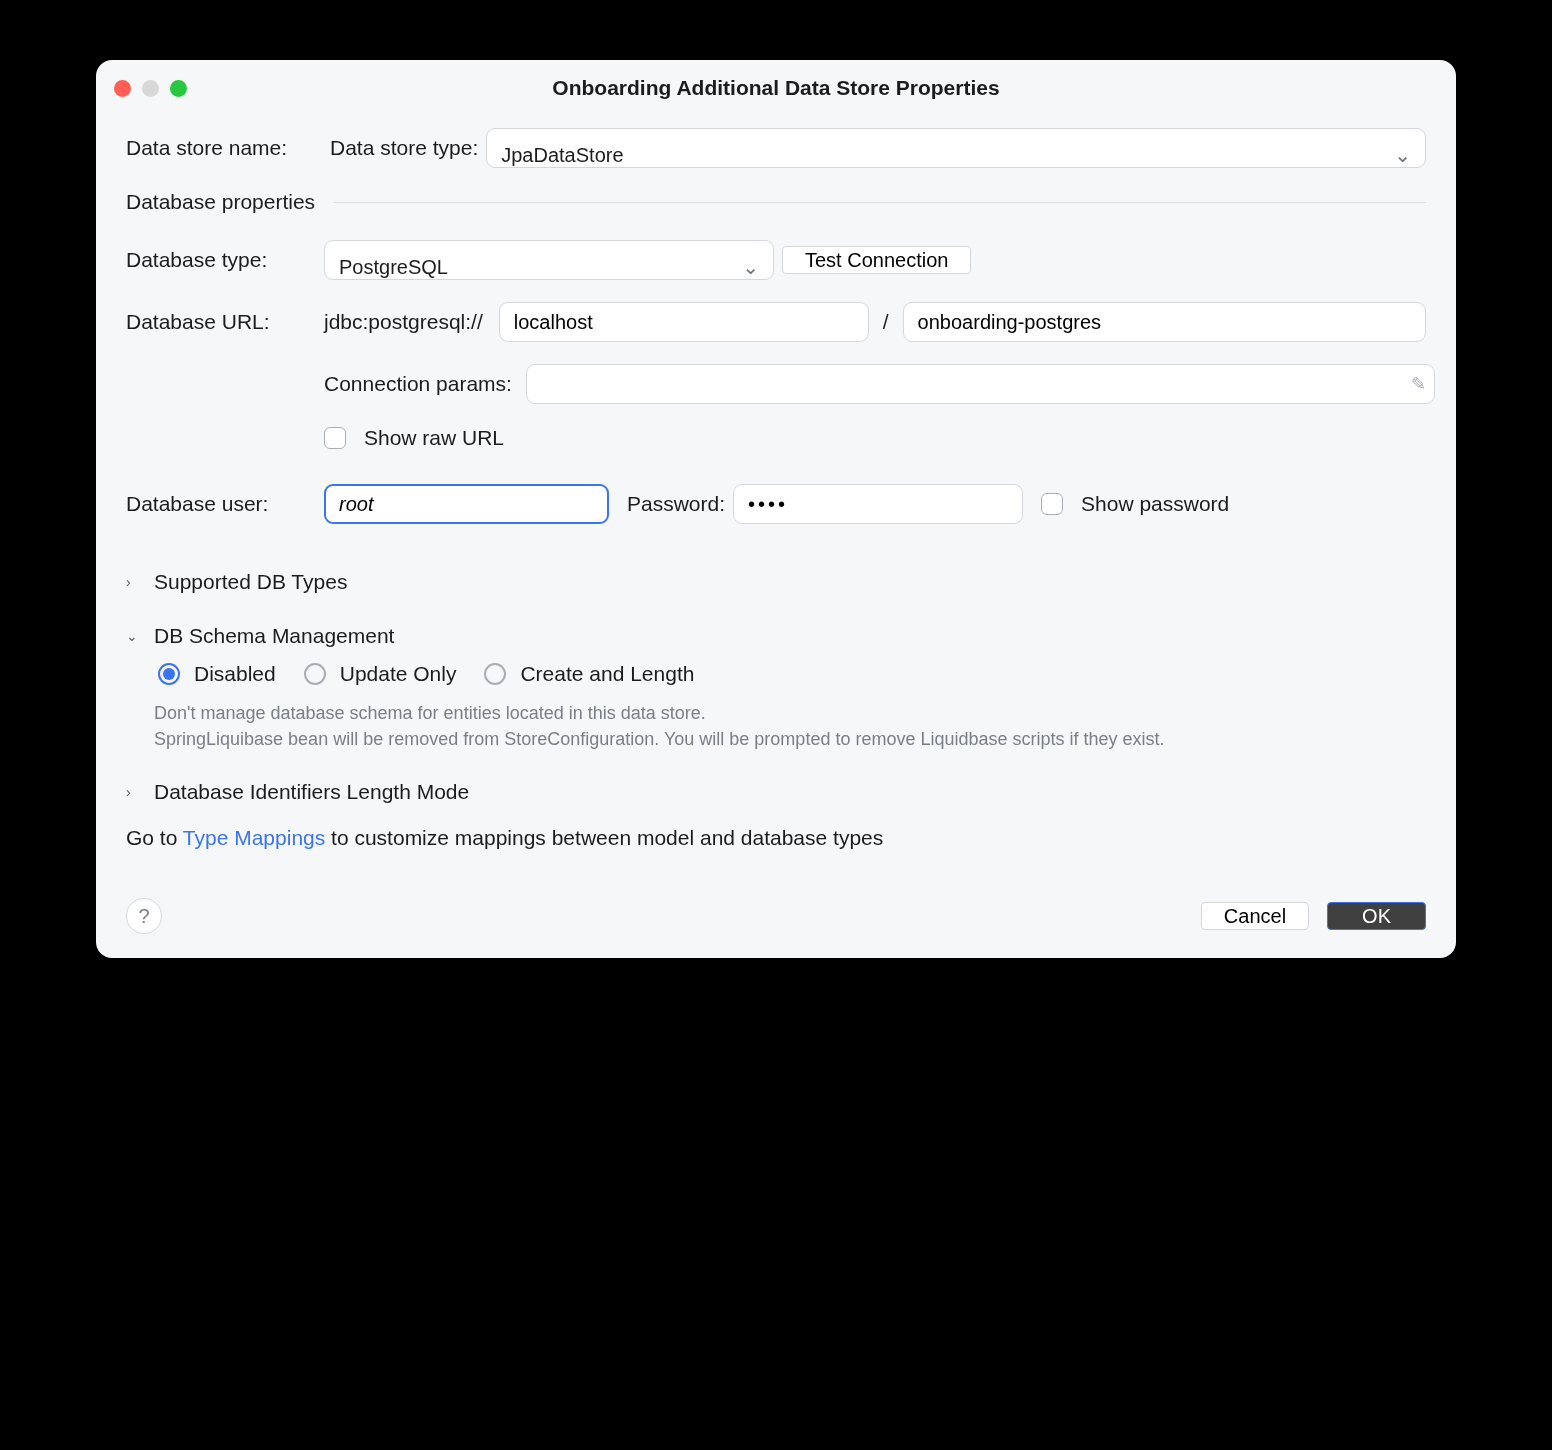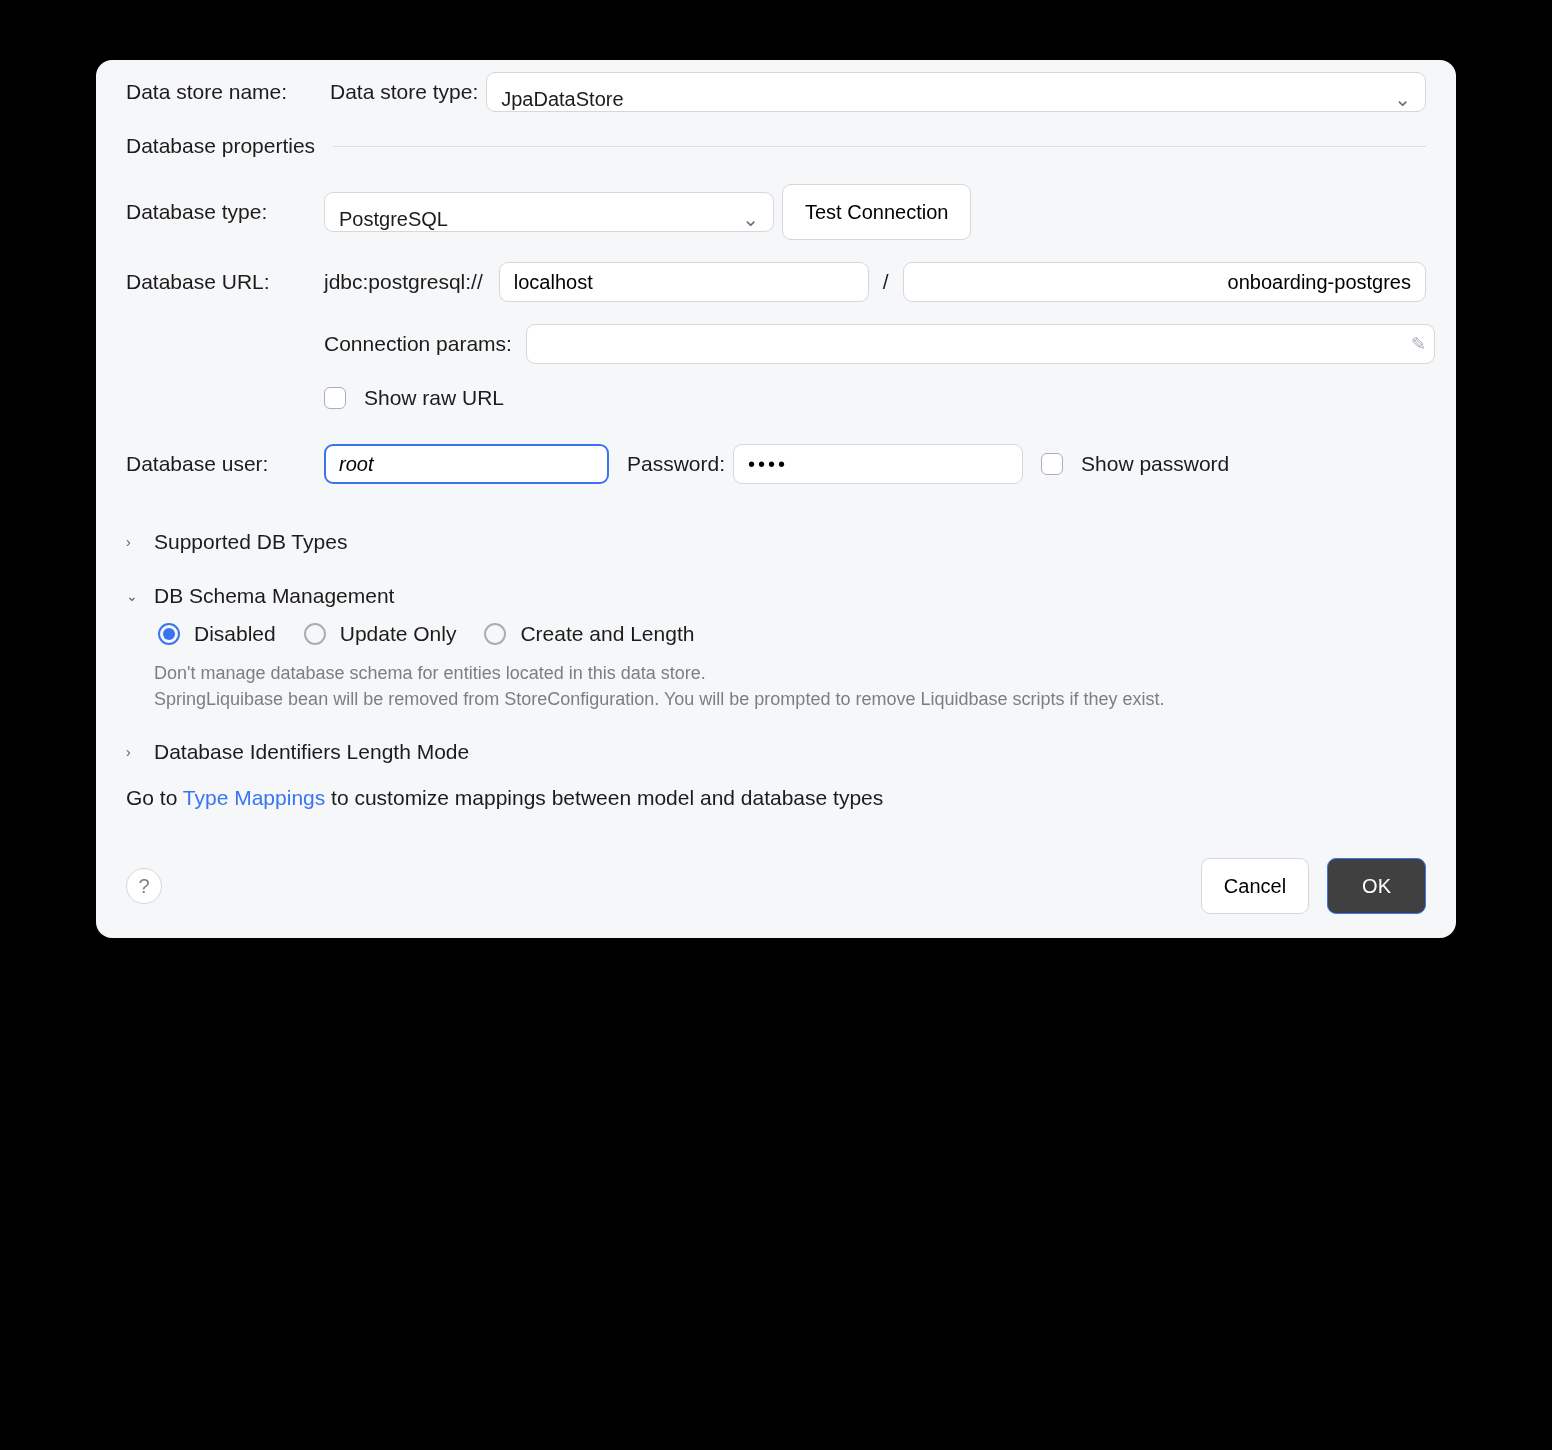--- a/index.html
+++ b/index.html
@@ -48,23 +48,23 @@
     font-family: inherit;
     outline: none;
   }
   .txt.focused { border: 2px solid #3b74f2; padding: 0 13px; }
   .select {
     display: flex; align-items: flex-end; justify-content: space-between;
     cursor: pointer;
   }
   .chev { margin-left: 10px; color: #6b6f77; }
   .btn {
-    height: 56px;
+    height: 28px;
     padding: 0 22px;
-    border-radius: 9px;
+    border-radius: 4px;
     border: 1px solid #d5d7dc;
     background: #fff;
     font-size: 20px;
     cursor: pointer;
     display: inline-flex;
     align-items: center;
   }
   .btn.primary {
     background: #404040;
     border-color: #3b74f2;
@@ -128,20 +128,28 @@
   }
   .sep-slash { font-size: 21px; padding: 0 6px; }
   .urlprefix { font-size: 21px; padding-right: 8px; }
   .pw-dots { letter-spacing: 3px; }
   .dbprops .row { margin-bottom: 22px; }
 </style>
 </head>
 <body>
 
 <div class="window">
+  <div class="titlebar">
+    <div class="traffic">
+      <span class="tl red"></span>
+      <span class="tl yellow"></span>
+      <span class="tl green"></span>
+    </div>
+    <div class="wtitle">Onboarding Additional Data Store Properties</div>
+  </div>
 
   <div class="content">
 
     <div class="row">
       <span class="label">Data store name:</span>
       <span class="label tight" style="margin-left:6px">Data store type:</span>
       <div class="select" style="flex:1">
         <span>JpaDataStore</span>
         <span class="chev">⌄</span>
       </div>
@@ -160,21 +168,21 @@
           <span class="chev">⌄</span>
         </div>
         <button class="btn">Test Connection</button>
       </div>
 
       <div class="row" style="align-items:center">
         <span class="label">Database URL:</span>
         <span class="urlprefix">jdbc:postgresql://</span>
         <input class="txt" style="width: 370px;" value="localhost">
         <span class="sep-slash">/</span>
-        <input class="txt" style="flex: 1 1 0%; text-align: right;" value="onboarding-postgres">
+        <input class="txt" style="flex: 1 1 0%;" value="onboarding-postgres">
       </div>
 
       <div class="row">
         <span class="label"></span>
         <span class="label tight" style="margin-right:6px">Connection params:</span>
         <input class="txt" style="flex: 1 1 0%;" value="">
         <span class="pencil">✎</span>
       </div>
 
       <div class="row">

